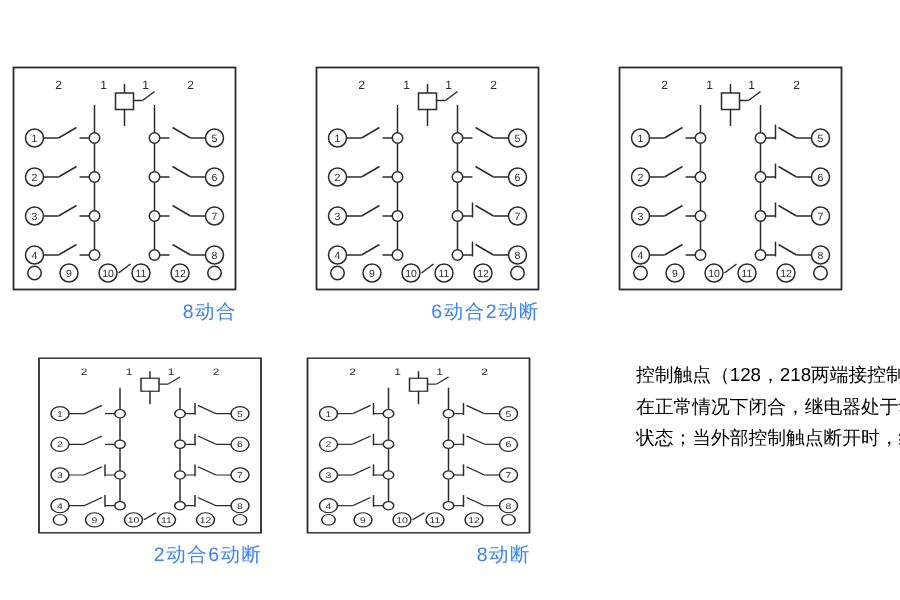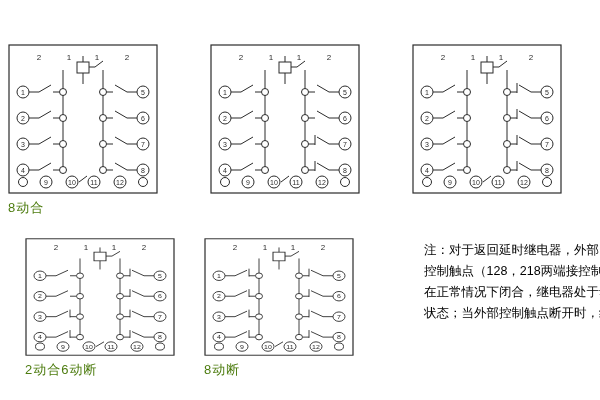--- a/index.html
+++ b/index.html
@@ -8,23 +8,23 @@
     background:#ffffff;
     font-family:"Liberation Sans", sans-serif;
     color:#111;
     position:relative;
     overflow:hidden;
   }
   .stage{position:absolute;inset:0;background:#fff;}
   .panel{position:absolute;width:150px;}
   .panel svg{display:block;background:#fff;}
   .caption{
-    text-align:left;
+    text-align:right;
     font-size:13px;
-    color:#4d7c0f;
+    color:#3b82f6;
     margin-top:5px;
     letter-spacing:1px;
     white-space:nowrap;
   }
   .note{
     position:absolute;
     left:424px;top:240px;width:175px;
     font-size:12.5px;
     line-height:21px;
     color:#000;
@@ -183,20 +183,21 @@
         <circle cx="38" cy="138" r="6" fill="#fff" stroke="#2b2b2b" stroke-width="1"></circle>
         <text x="38" y="140.6" font-size="7" text-anchor="middle" fill="#2b2b2b">9</text>
         <circle cx="64" cy="138" r="6" fill="#fff" stroke="#2b2b2b" stroke-width="1"></circle>
         <text x="64" y="140.6" font-size="7" text-anchor="middle" fill="#2b2b2b">10</text>
         <circle cx="86" cy="138" r="6" fill="#fff" stroke="#2b2b2b" stroke-width="1"></circle>
         <text x="86" y="140.6" font-size="7" text-anchor="middle" fill="#2b2b2b">11</text>
         <circle cx="112" cy="138" r="6" fill="#fff" stroke="#2b2b2b" stroke-width="1"></circle>
         <text x="112" y="140.6" font-size="7" text-anchor="middle" fill="#2b2b2b">12</text>
         <line x1="71" y1="138" x2="79" y2="132" stroke="#2b2b2b" stroke-width="1"></line>
       </svg>
+    <div class="caption">6动合2动断</div>
   </div>
 
   <div class="panel" style="left:412px;top:44px;">
     <svg width="150" height="150" viewBox="0 0 150 150" preserveAspectRatio="none">
         <rect x="1" y="1" width="148" height="148" fill="none" stroke="#2b2b2b" stroke-width="1.2"></rect>
         <text x="31" y="15.6" font-size="8" text-anchor="middle" fill="#2b2b2b">2</text>
         <text x="61" y="15.6" font-size="8" text-anchor="middle" fill="#2b2b2b">1</text>
         <text x="89" y="15.6" font-size="8" text-anchor="middle" fill="#2b2b2b">1</text>
         <text x="119" y="15.6" font-size="8" text-anchor="middle" fill="#2b2b2b">2</text>
         <line x1="55" y1="26" x2="55" y2="128" stroke="#2b2b2b" stroke-width="1"></line>
@@ -434,19 +435,18 @@
         <circle cx="86" cy="138" r="6" fill="#fff" stroke="#2b2b2b" stroke-width="1"></circle>
         <text x="86" y="140.6" font-size="7" text-anchor="middle" fill="#2b2b2b">11</text>
         <circle cx="112" cy="138" r="6" fill="#fff" stroke="#2b2b2b" stroke-width="1"></circle>
         <text x="112" y="140.6" font-size="7" text-anchor="middle" fill="#2b2b2b">12</text>
         <line x1="71" y1="138" x2="79" y2="132" stroke="#2b2b2b" stroke-width="1"></line>
       </svg>
     <div class="caption">8动断</div>
   </div>
 
   <div class="note">
-    <div>注：对于返回延时继电器，外部</div>
     <div>控制触点（128，218两端接控制触点）</div>
     <div>在正常情况下闭合，继电器处于动作</div>
     <div>状态；当外部控制触点断开时，继电</div>
   </div>
 
 </div>
 
 </body></html>

